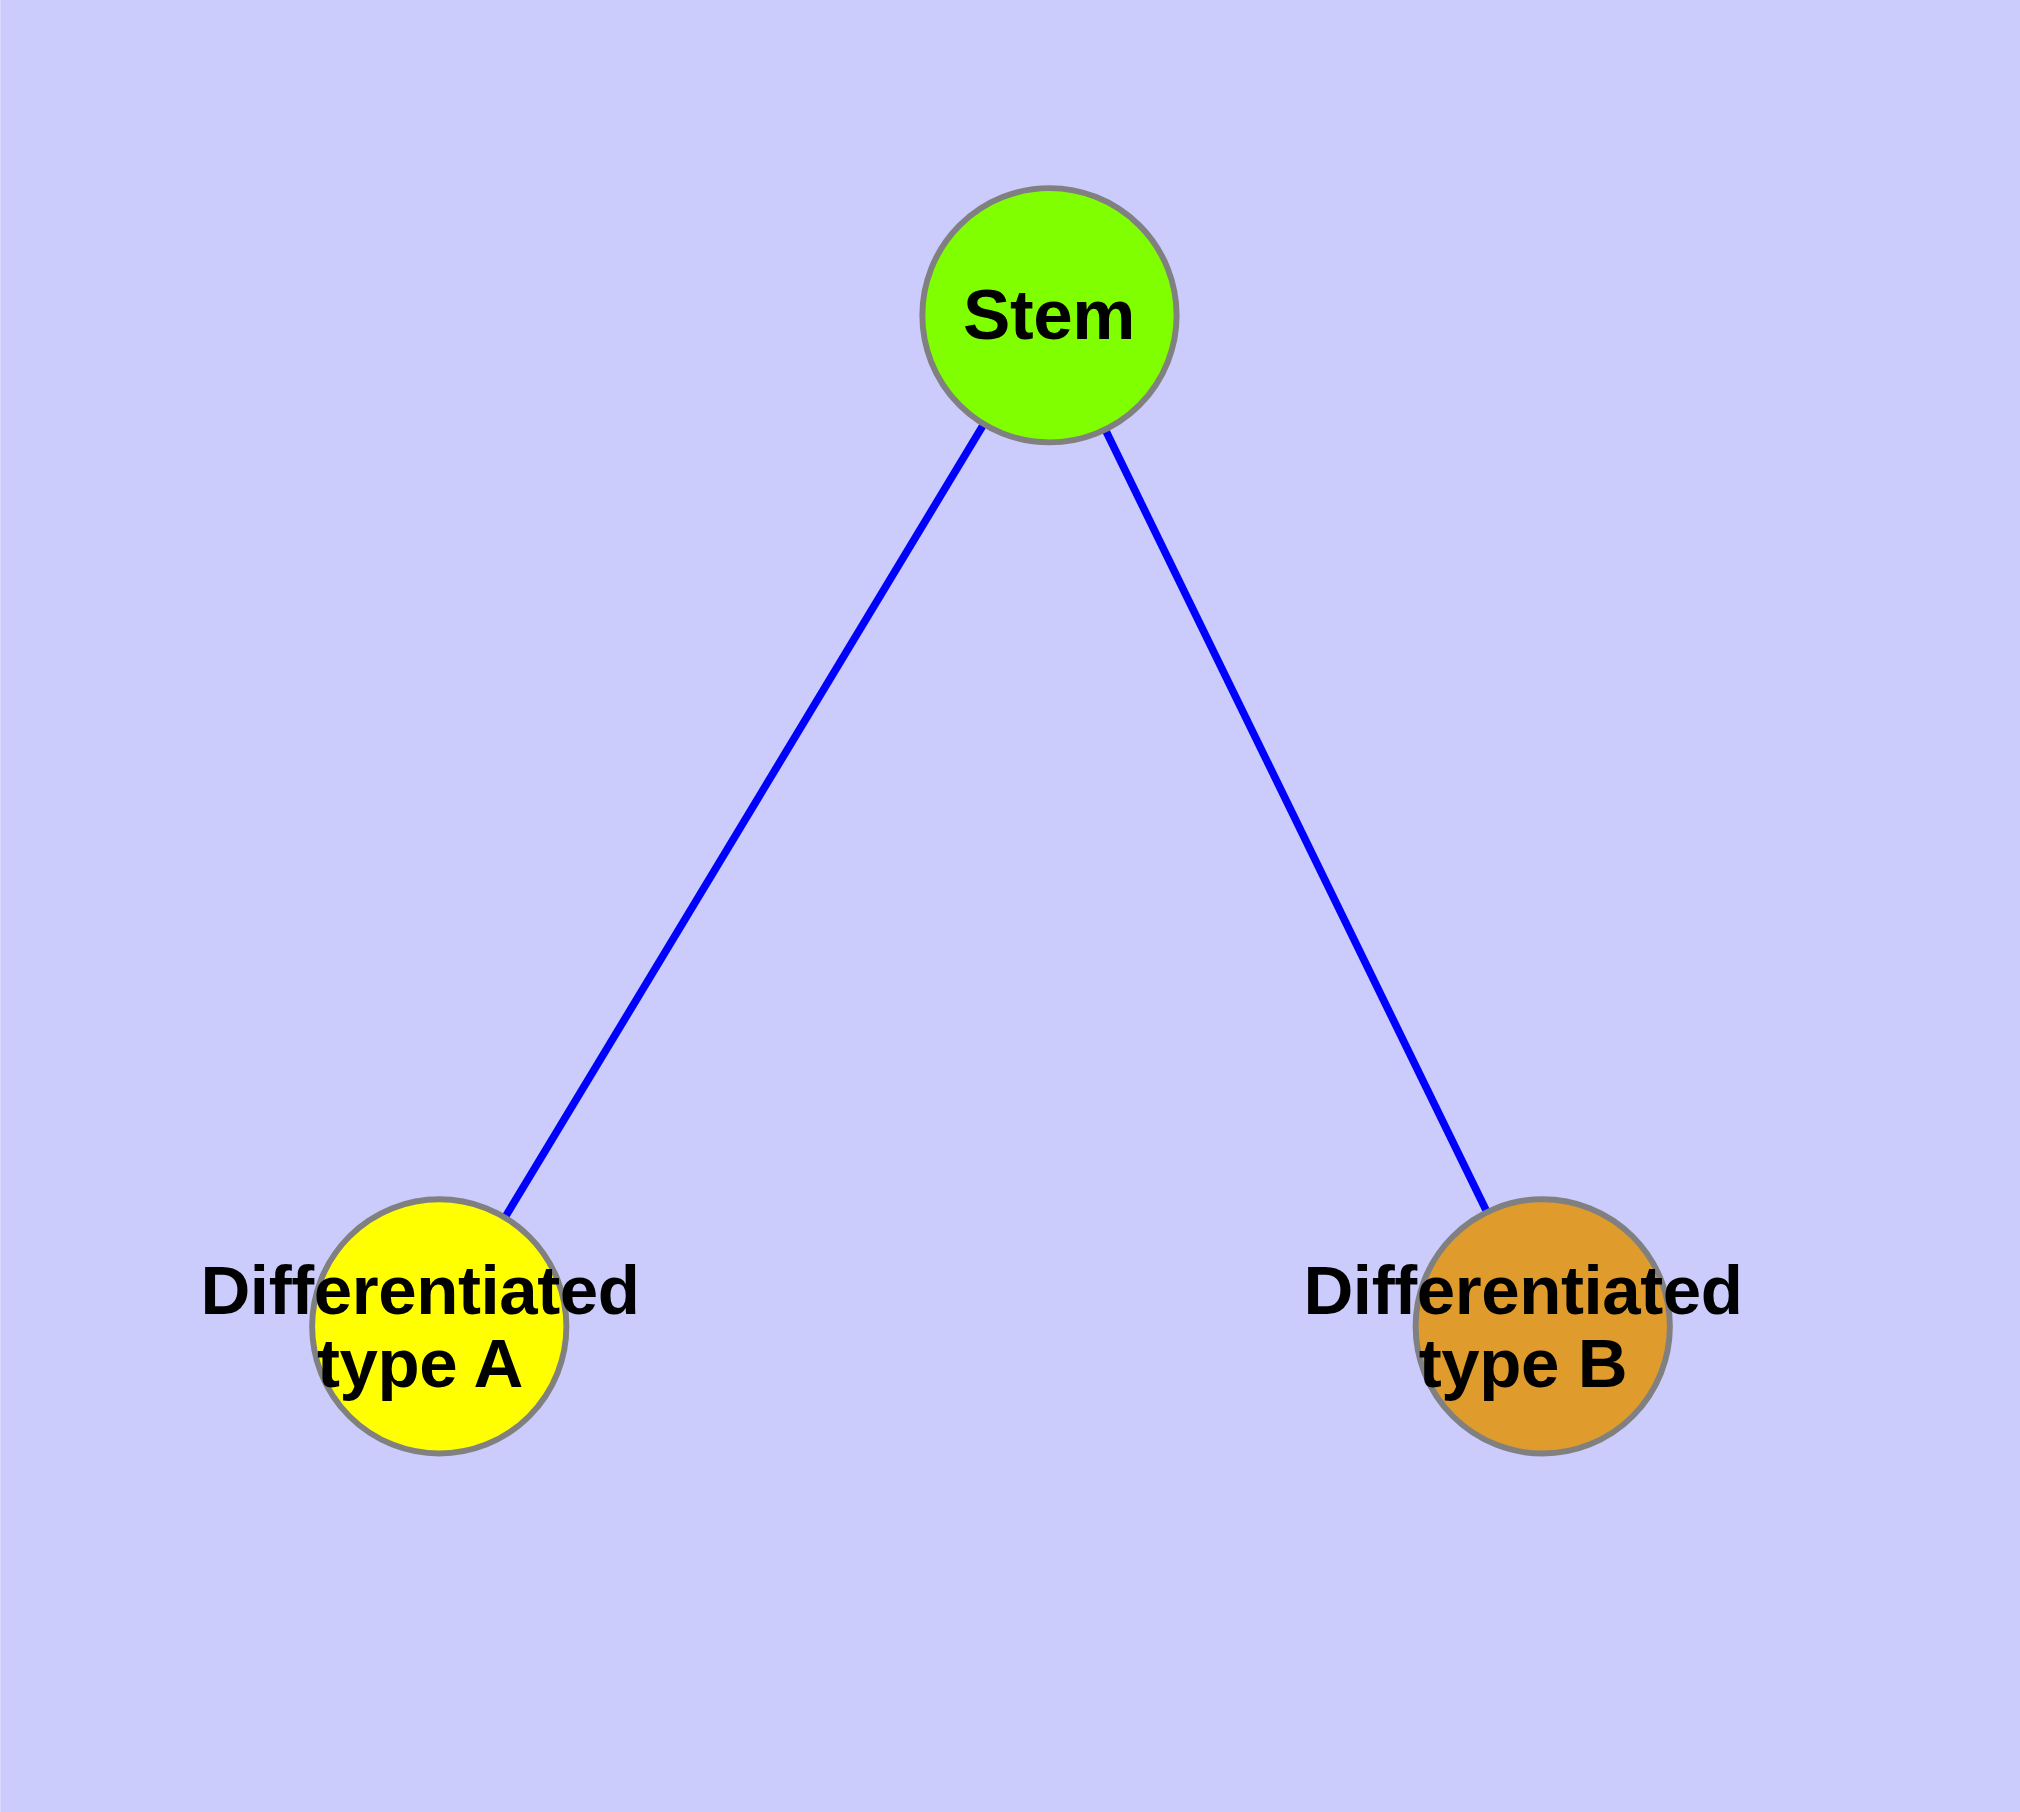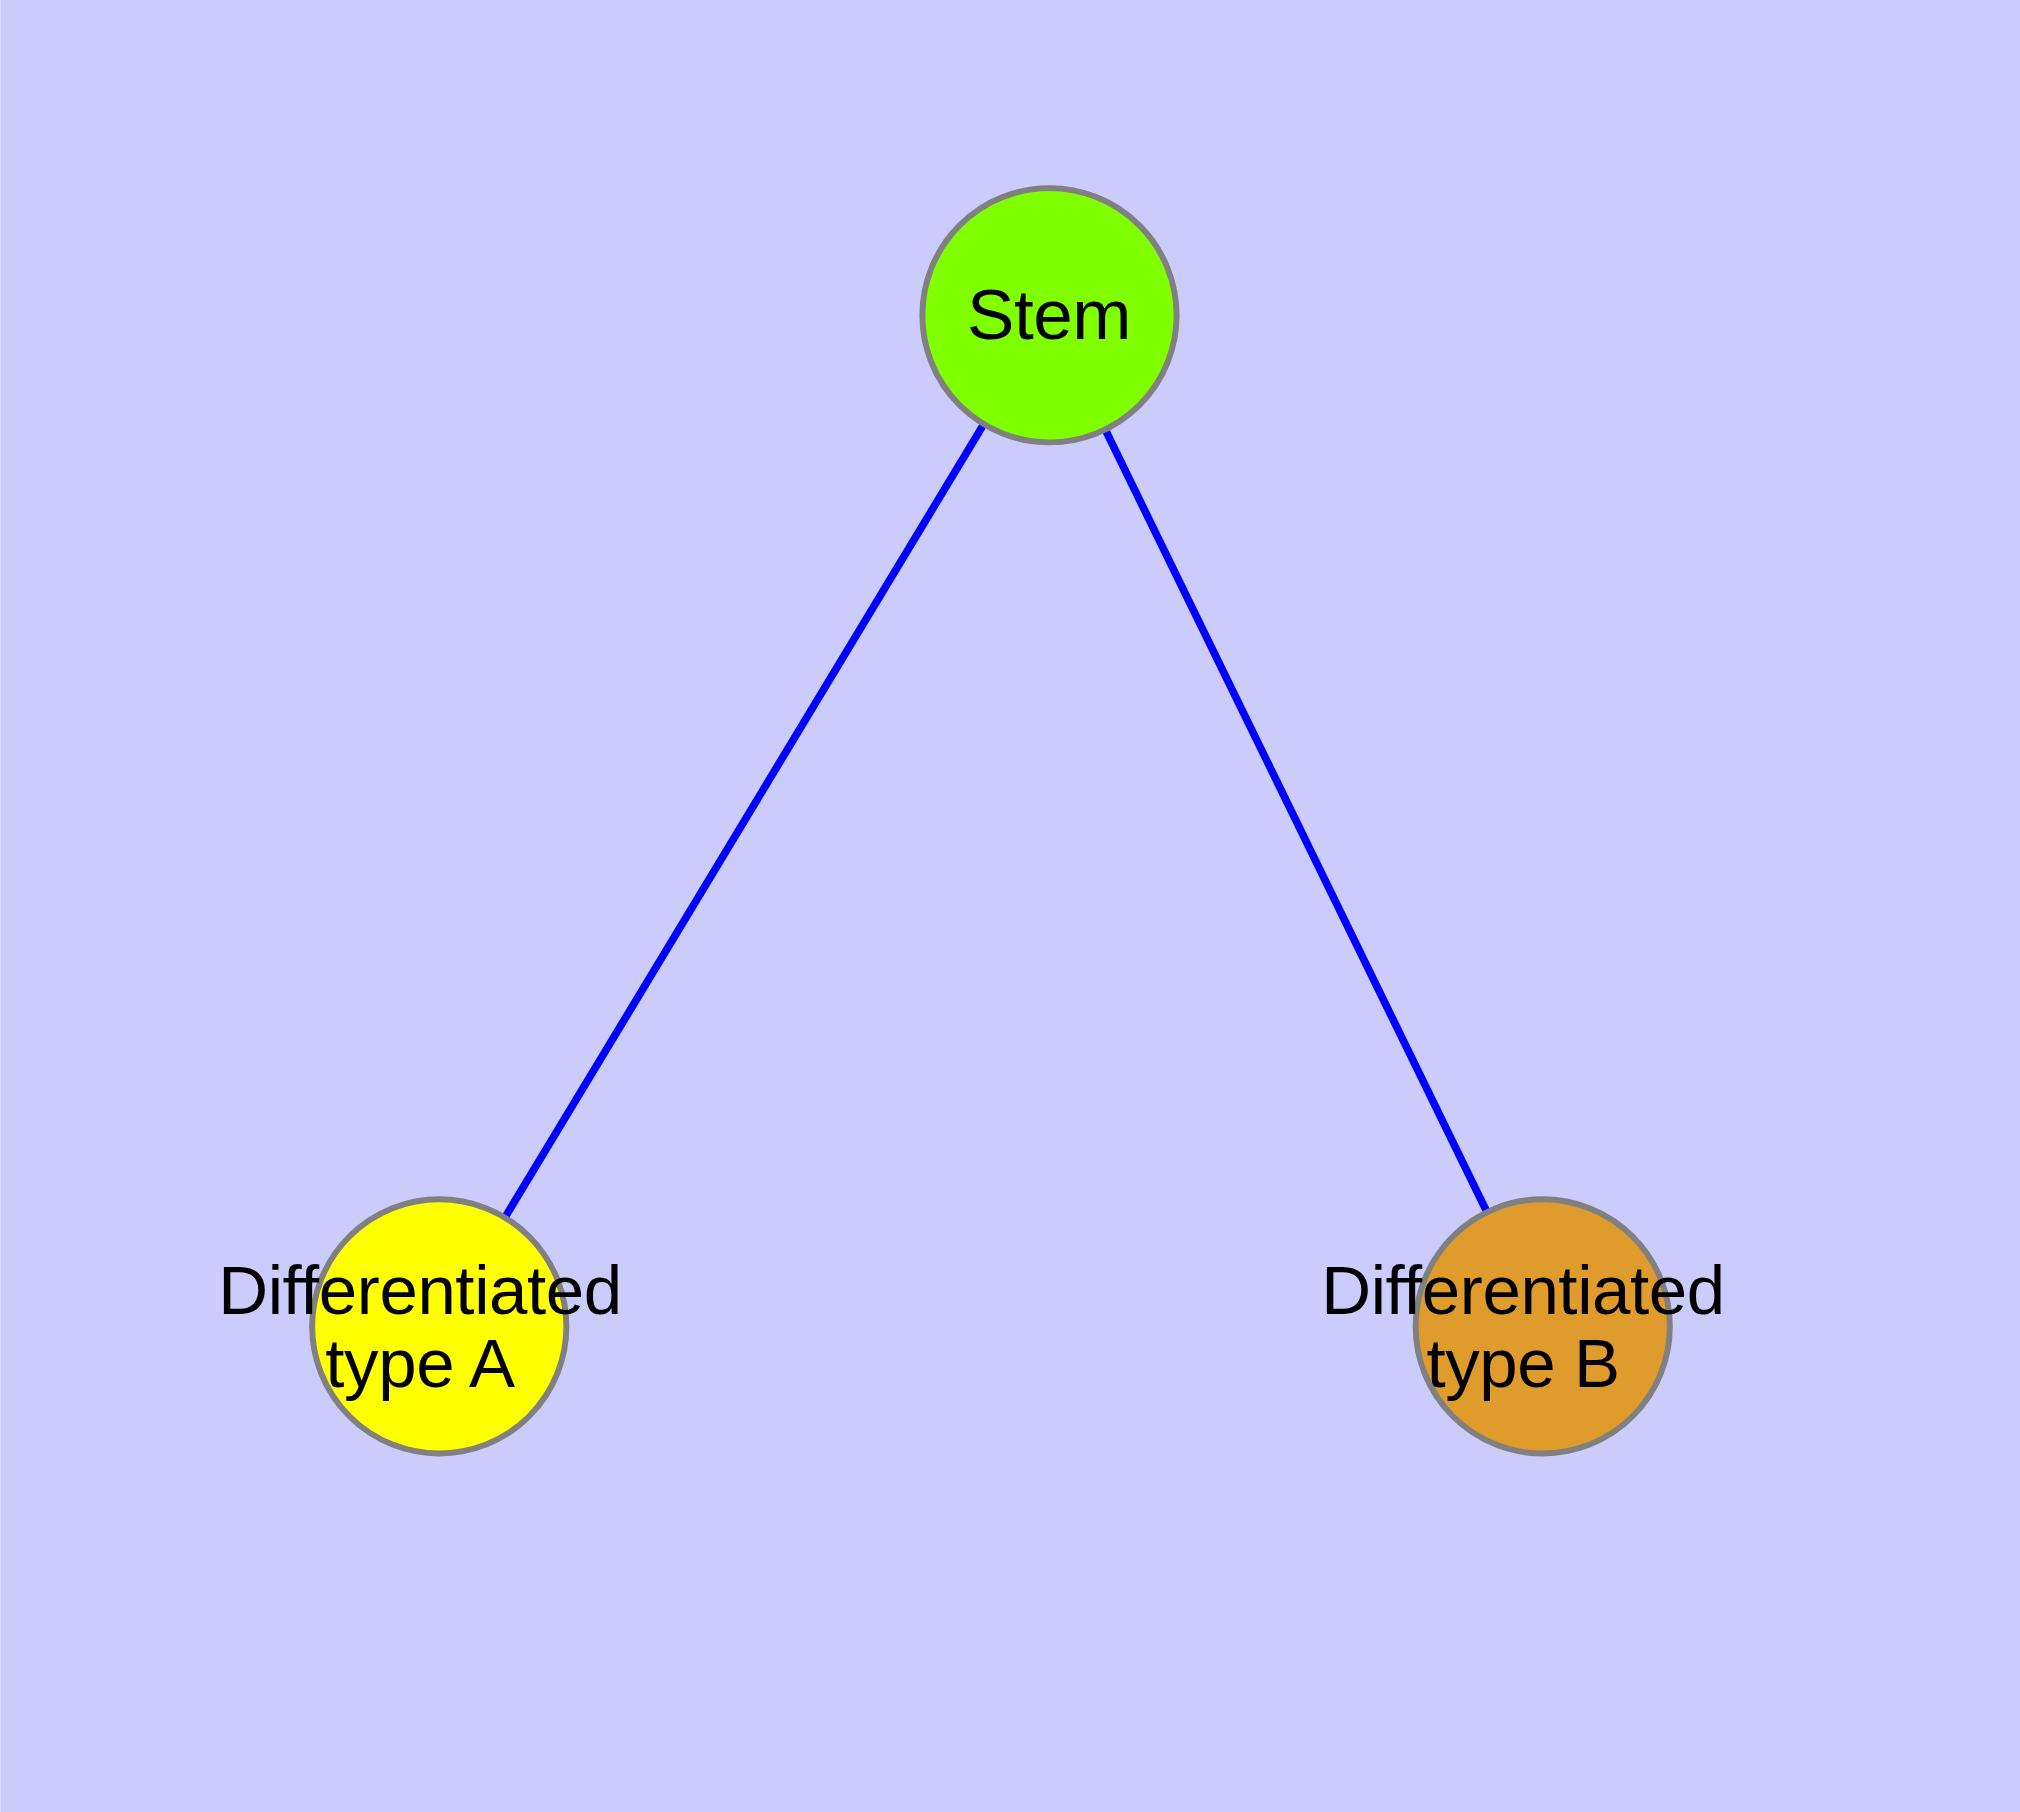--- a/index.html
+++ b/index.html
@@ -19,21 +19,21 @@
     position: absolute;
     left: 0;
     top: 0;
     width: 2021px;
     height: 1812px;
     display: block;
   }
   .node-label {
     position: absolute;
     color: #000000;
-    font-weight: normal;
+    font-weight: bold;
     font-size: 69px;
     line-height: 1.06;
     text-align: center;
     white-space: pre;
     letter-spacing: -0.4px;
     pointer-events: none;
     transform: translate(-50%, -50%);
   }
   .node-label.stem {
     font-size: 71px;

